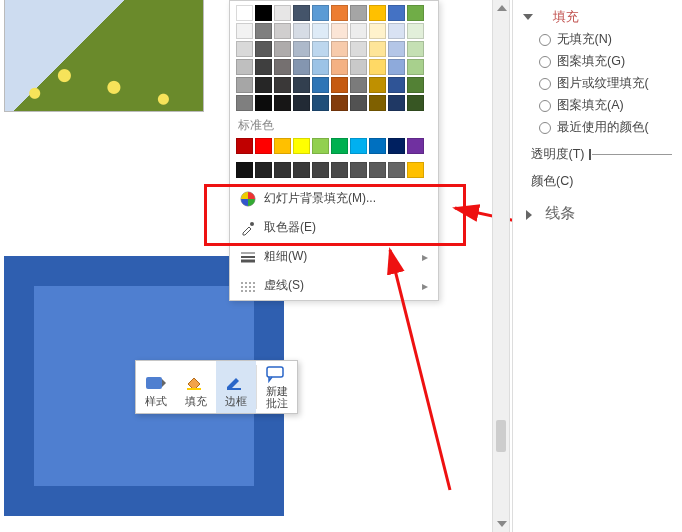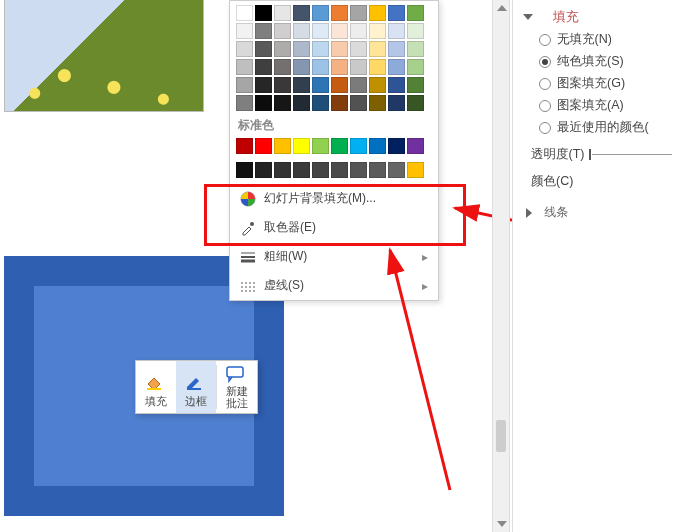--- a/index.html
+++ b/index.html
@@ -14,21 +14,21 @@
                 radial-gradient(circle at 55% 80%, #f6e35a 0 6px, transparent 7px),
                 radial-gradient(circle at 80% 90%, #f6e35a 0 5px, transparent 6px),
                 radial-gradient(circle at 15% 85%, #f6e35a 0 5px, transparent 6px); }
 
   
   .color-panel { position: absolute; left: 229px; top: 0; width: 210px; background: #fff;
                  border: 1px solid #ccc; box-shadow: 2px 2px 6px rgba(0,0,0,.15); font-size: 12px; color:#444; }
   .theme-grid { display: grid; grid-template-columns: repeat(10, 17px); grid-template-rows: repeat(6, 16px);
                 gap: 2px 2px; padding: 4px 6px 2px; }
   .sw { width: 17px; height: 16px; border: 1px solid rgba(0,0,0,.15); }
-  .sect-label { padding: 4px 8px 2px; color:#888;font-weight:bold; }
+  .sect-label { padding: 4px 8px 2px; color:#888; }
   .std-row, .recent-row { display:flex; gap:2px; padding: 2px 6px 6px; }
   .menu-item { display:flex; align-items:center; gap:8px; padding: 6px 10px; cursor:default; }
   .ic { width:16px; height:16px; flex:0 0 16px; display:flex; align-items:center; justify-content:center; }
   .nooutline-sw { width:16px; height:16px; border:1px solid #999;
                   background: linear-gradient(45deg, #fff 46%, #d33 46% 54%, #fff 54%); }
 
   
   .hl { position:absolute; border:3px solid #e11; pointer-events:none; }
   .hl1 { left:204px; top:184px; width:262px; height:62px; }
   svg.arrows { position:absolute; left:0; top:0; pointer-events:none; }
@@ -56,41 +56,50 @@
            border-right:5px solid transparent; border-top:6px solid #666; margin-right:6px;
            transform: translateY(-1px); }
   .caret.collapsed { transform: rotate(-90deg) translateY(-1px); }
   .radio-row { display:flex; align-items:center; gap:6px; margin:5px 0 5px 16px; font-size:12.5px; }
   .radio { width:12px; height:12px; border:1px solid #888; border-radius:50%; position:relative; flex:0 0 12px; }
   .radio.checked::after { content:""; position:absolute; left:2px; top:2px; width:6px; height:6px;
                           background:#444; border-radius:50%; }
   .row-inline { display:flex; align-items:center; gap:8px; margin:10px 0 4px 8px; font-size:12.5px; }
   .slider-stub { height:1px; background:#999; flex:1; position:relative; }
   .slider-stub::before { content:""; position:absolute; left:-3px; top:-5px; width:2px; height:11px; background:#555; }
-  .lines-hdr { margin:14px 0 0 2px; font-size:12px; color:#666; }
+  .lines-hdr { margin:14px 0 0 2px; font-size:15px; color:#666; }
 
   
   .vscroll { position:absolute; right:172px; top:0; width:18px; height:532px; background:#f0f0f0;
              border-left:1px solid #ddd; border-right:1px solid #ddd; }
   .vscroll .tr, .vscroll .br { width:0;height:0;border-left:5px solid transparent;border-right:5px solid transparent;
                                position:absolute; left:4px; }
   .vscroll .tr { top:5px; border-bottom:6px solid #888; }
   .vscroll .br { bottom:5px; border-top:6px solid #888; }
   .vscroll .thumb2 { position:absolute; left:3px; right:3px; top:420px; height:32px; background:#cdcdcd; border-radius:2px; }
 </style>
 </head>
 <body>
 
 <div class="thumb"></div>
 
 <div class="shape-wrap">
   <div class="bevel"></div>
 </div>
 
 <div class="mini">
+  <div class="btn">
+    <span class="ic">
+      <svg viewBox="0 0 24 18">
+          <rect x="2" y="3" width="16" height="12" rx="2" fill="#4f7fd0"></rect>
+          <path d="M18 5l4 4-4 4" fill="#666"></path>
+        </svg>
+    </span>
+    <span>样式</span>
+  </div>
   <div class="btn">
     <span class="ic">
       <svg viewBox="0 0 24 18">
           <path d="M4 10l6-6 6 6-6 6z" fill="#f2a24a" stroke="#b36b1a"></path>
           <rect x="3" y="14" width="14" height="2" fill="#ffcc00"></rect>
         </svg>
     </span>
     <span>填充</span>
   </div>
   <div class="btn active">
@@ -267,26 +276,26 @@
 <div class="pane">
   <div>
     <span class="caret"></span>
     <span class="hdr">填充</span>
   </div>
   <div class="radio-row">
     <span class="radio"></span>
     <span>无填充(N)</span>
   </div>
   <div class="radio-row">
-    <span class="radio checked"></span>
-    <span>纯色填充(S)</span>
-  </div>
-  <div class="radio-row">
     <span class="radio"></span>
     <span>图案填充(G)</span>
+  </div>
+  <div class="radio-row">
+    <span class="radio"></span>
+    <span>图片或纹理填充(</span>
   </div>
   <div class="radio-row">
     <span class="radio"></span>
     <span>图案填充(A)</span>
   </div>
   <div class="radio-row">
     <span class="radio"></span>
     <span>最近使用的颜色(</span>
   </div>
 

